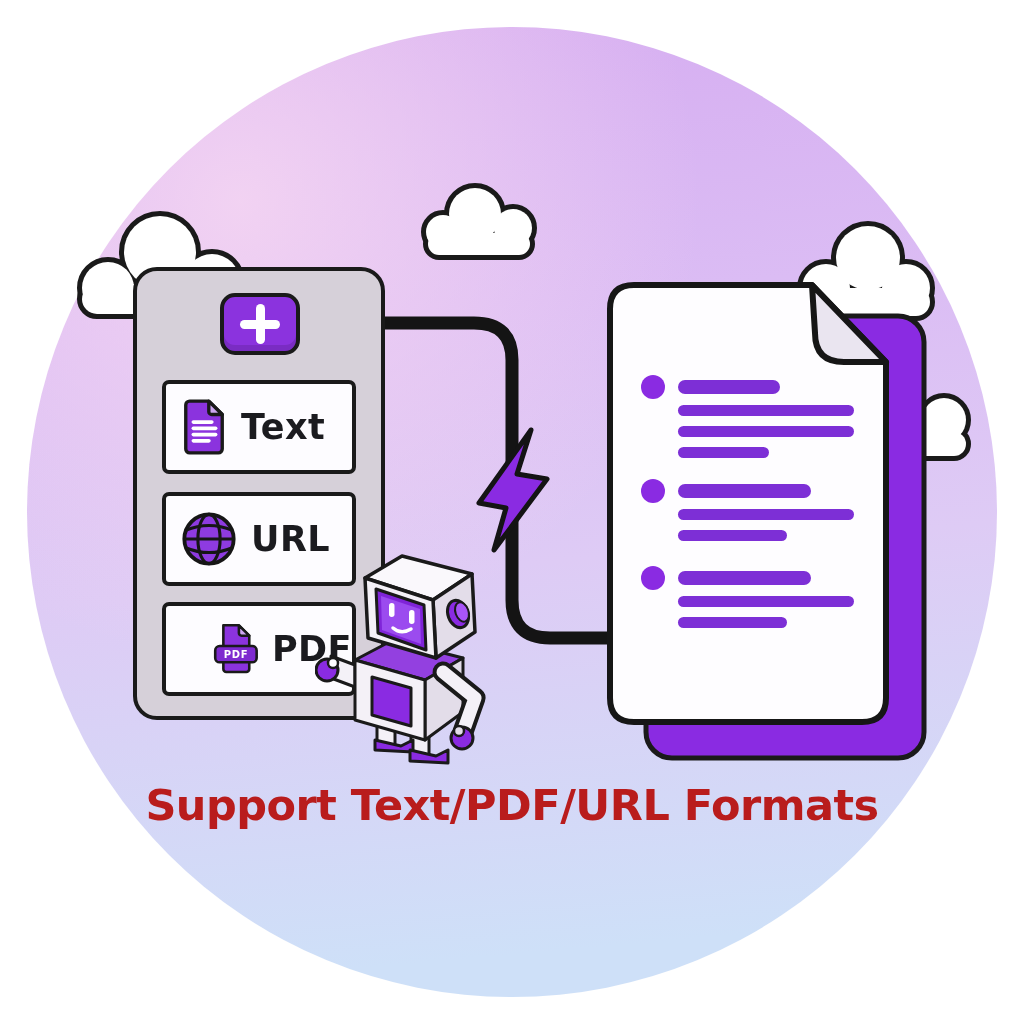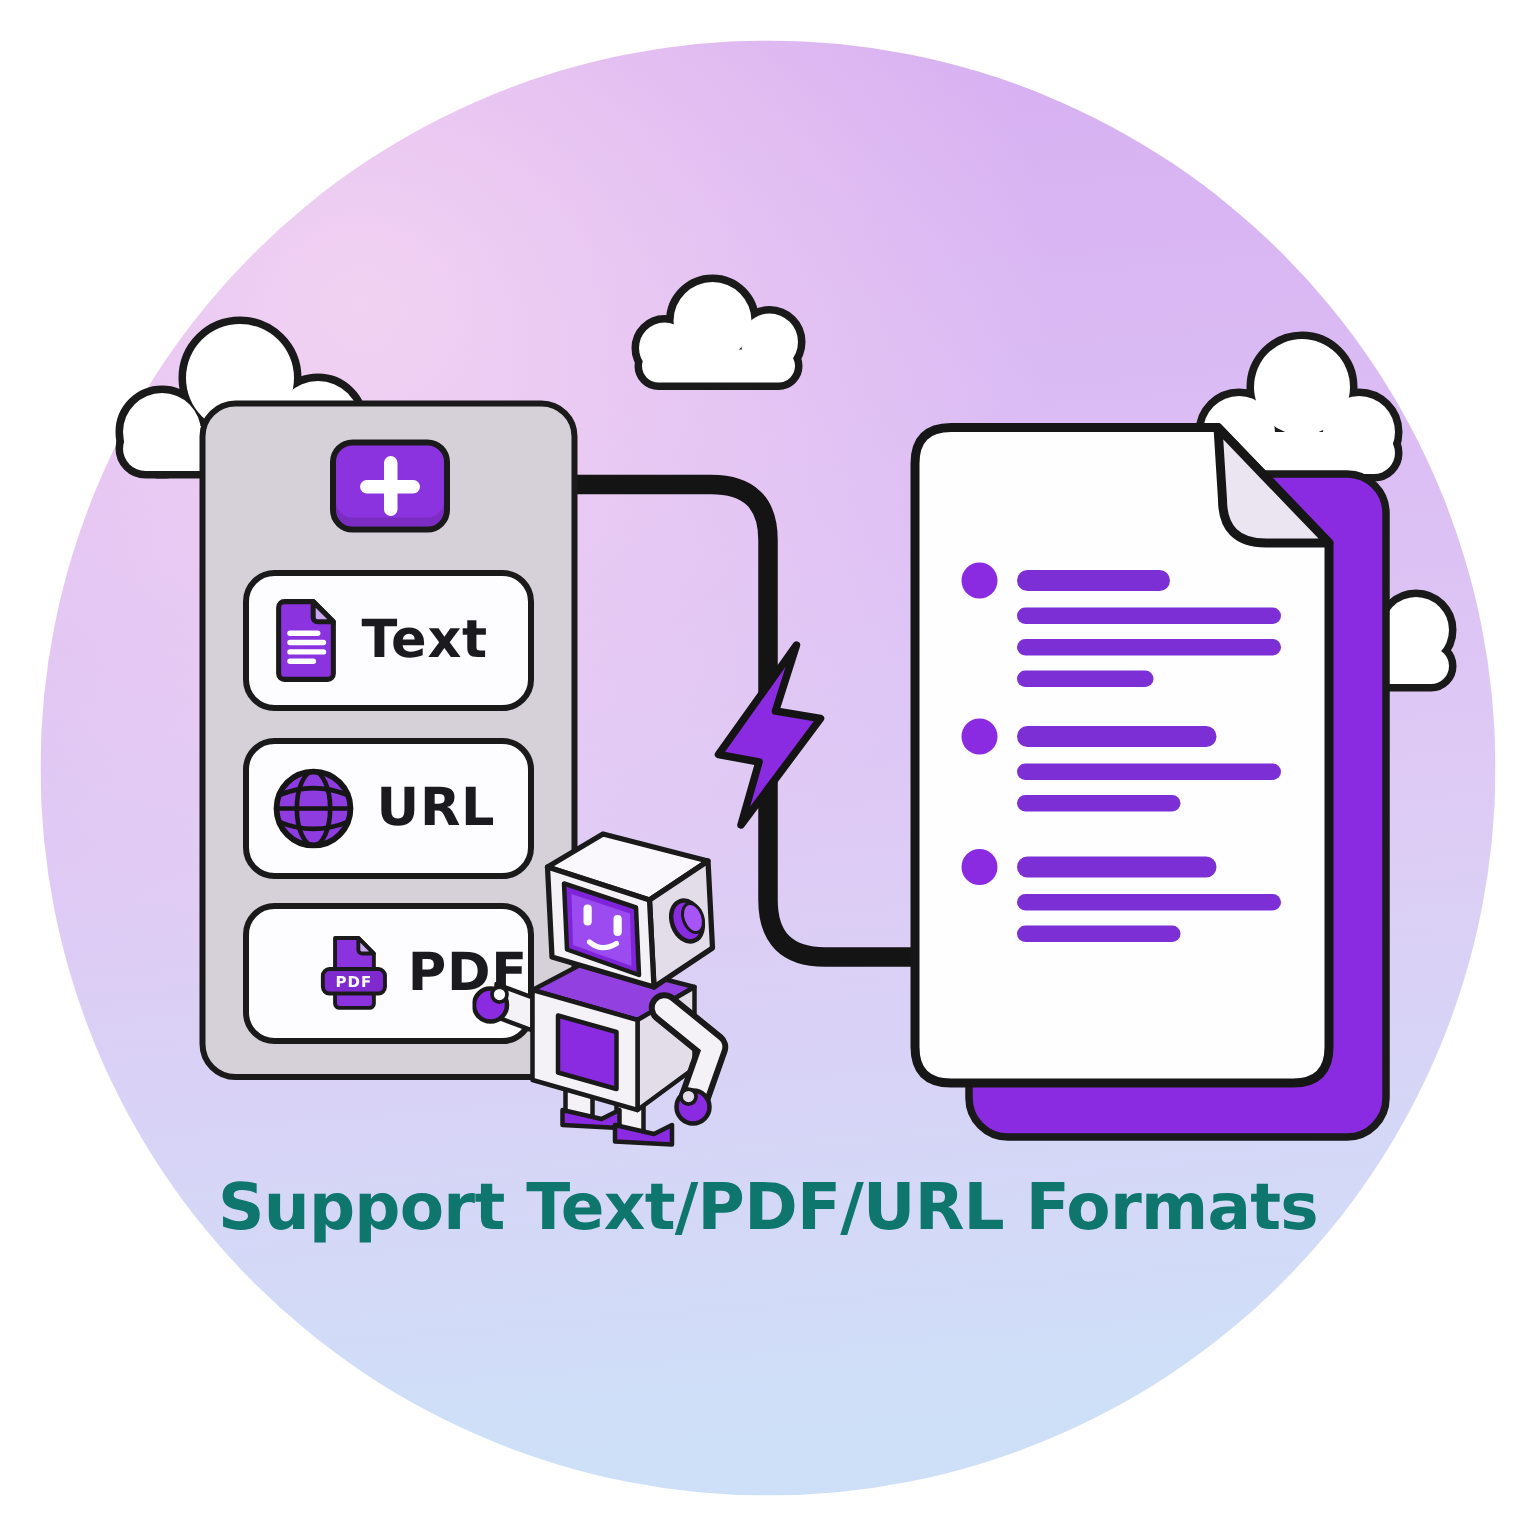--- a/index.html
+++ b/index.html
@@ -14,27 +14,27 @@
   .card{position:absolute;left:133px;top:267px;width:252px;height:453px;box-sizing:border-box;
         background:#D6D0D9;border:4.5px solid #1A1A1A;border-radius:24px;z-index:3;}
   .plus-btn{position:absolute;left:83px;top:22px;width:80px;height:62px;box-sizing:border-box;
         background:#8B33DE;border:4px solid #1A1A1A;border-radius:15px;
         box-shadow:inset 0 -6px 0 rgba(0,0,0,.12);}
   .plus-icon{position:absolute;left:50%;top:50%;transform:translate(-50%,-50%);width:40px;height:40px;}
   .plus-icon::before,.plus-icon::after{content:"";position:absolute;background:#fff;border-radius:6px;}
   .plus-icon::before{left:0;top:15.5px;width:40px;height:9px;}
   .plus-icon::after{left:15.5px;top:0;width:9px;height:40px;}
   .row{position:absolute;left:25px;width:194px;height:94px;box-sizing:border-box;
-       background:#FDFCFF;border:4px solid #1A1A1A;border-radius:21px;
+       background:#FDFCFF;border:4px solid #1A1A1A;border-radius:7px;
        display:flex;align-items:center;padding-left:14px;gap:13px;}
   .row-text{top:109px;} .row-url{top:221px;} .row-pdf{top:331px;padding-left:47px;}
   .row-label{font-size:35px;font-weight:700;color:#1B1B1F;letter-spacing:.5px;}
   .robot{position:absolute;left:315px;top:540px;z-index:4;}
   .title{position:absolute;left:0;right:0;top:780px;text-align:center;z-index:5;
-         font-size:43px;font-weight:700;color:#0f766e;letter-spacing:-.5px;}
+         font-size:43px;font-weight:700;color:#b91c1c;letter-spacing:-.5px;}
 </style>
 </head>
 <body>
 
 <div class="stage">
   <div class="circle-bg"></div>
 
   <svg class="scene" viewBox="0 0 1024 1024">
     <g id="cloud-a">
         <circle cx="108" cy="288" r="26" fill="#fff" stroke="#1A1A1A" stroke-width="10"></circle>

